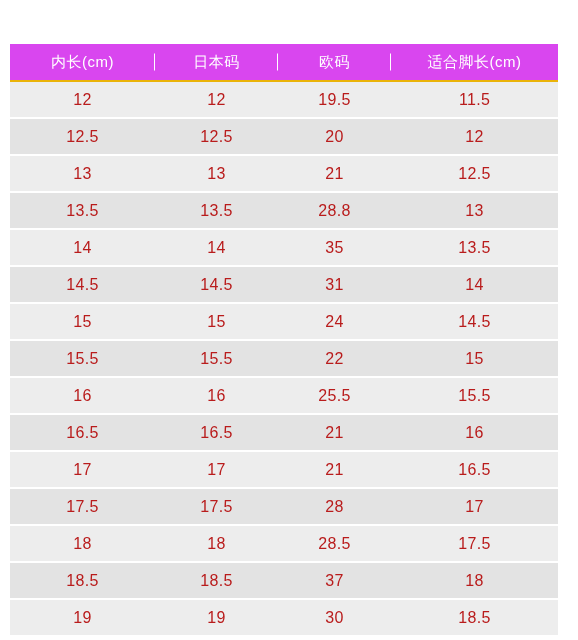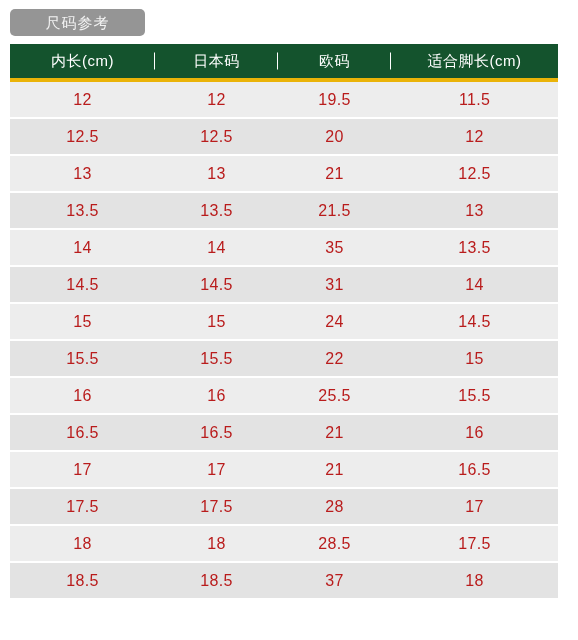--- a/index.html
+++ b/index.html
@@ -64,25 +64,25 @@
     margin: 0;
     text-align: center;
     vertical-align: middle;
     font-weight: normal;
     border-bottom: 2px solid #ffffff;
   }
 
   
   .size-table thead tr { height: 38px; }
   .size-table thead th {
-    background: #14532d;
+    background: #d946ef;
     color: #ffffff;
     font-size: 15px;
     letter-spacing: 0.5px;
-    border-bottom: 4px solid #eab308;
+    border-bottom: 2px solid #eab308;
     position: relative;
   }
   .size-table thead th.sep-after::after {
     content: "";
     position: absolute;
     right: -1px;
     top: 50%;
     transform: translateY(-50%);
     width: 2px;
     height: 17px;
@@ -103,25 +103,20 @@
   .col-1 { width: 145px; }
   .col-2 { width: 123px; }
   .col-3 { width: 113px; }
   .col-4 { width: 167px; }
 </style>
 </head>
 <body>
 
 <div class="page">
 
-  <div class="tab-bar">
-    <div class="tab-chip">
-      <span>尺码参考</span>
-    </div>
-  </div>
 
   <table class="size-table">
     <colgroup>
       <col class="col-1">
       <col class="col-2">
       <col class="col-3">
       <col class="col-4">
     </colgroup>
     <thead>
       <tr>
@@ -146,21 +141,21 @@
         </tr>
         <tr class="row-odd">
           <td>13</td>
           <td>13</td>
           <td>21</td>
           <td>12.5</td>
         </tr>
         <tr class="row-even">
           <td>13.5</td>
           <td>13.5</td>
-          <td>21.5</td>
+          <td>28.8</td>
           <td>13</td>
         </tr>
         <tr class="row-odd">
           <td>14</td>
           <td>14</td>
           <td>35</td>
           <td>13.5</td>
         </tr>
         <tr class="row-even">
           <td>14.5</td>
@@ -209,16 +204,22 @@
           <td>18</td>
           <td>28.5</td>
           <td>17.5</td>
         </tr>
         <tr class="row-even">
           <td>18.5</td>
           <td>18.5</td>
           <td>37</td>
           <td>18</td>
         </tr>
+        <tr class="row-odd">
+          <td>19</td>
+          <td>19</td>
+          <td>30</td>
+          <td>18.5</td>
+        </tr>
       </tbody>
   </table>
 
 </div>
 
 </body></html>

